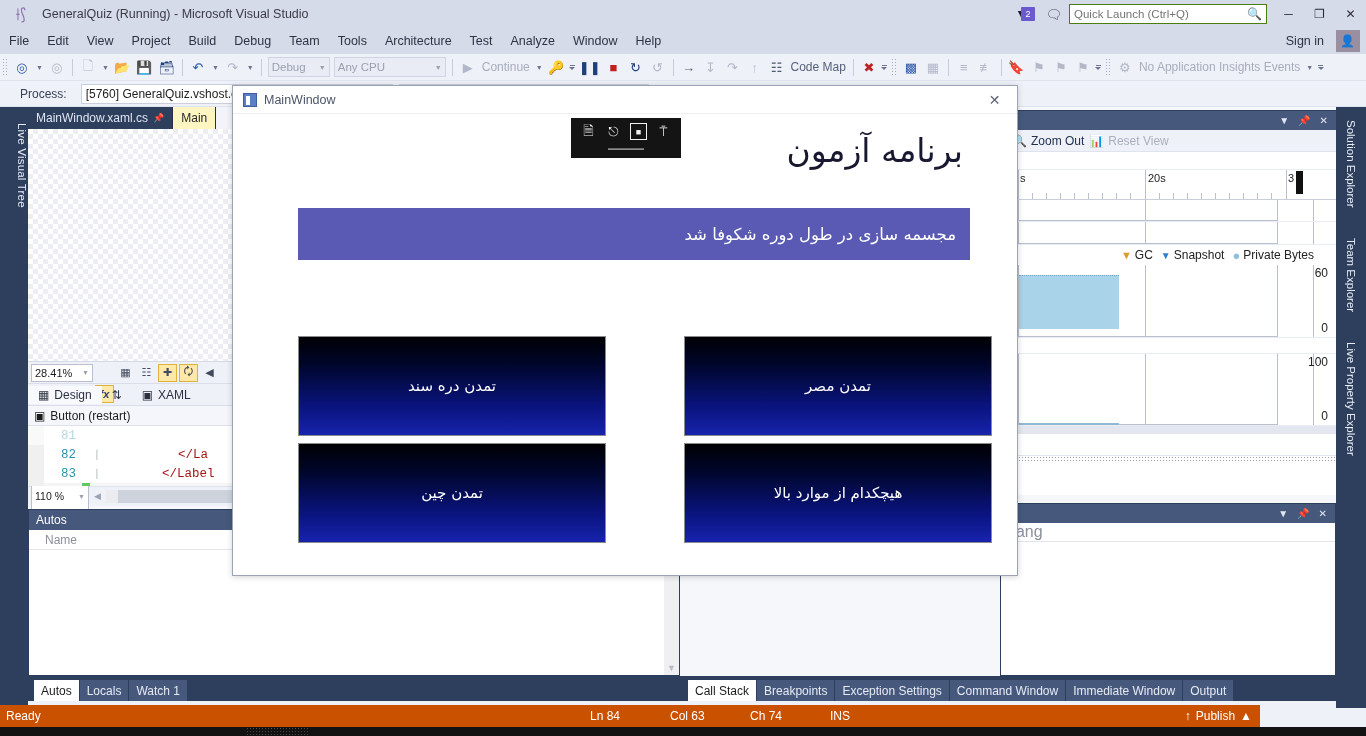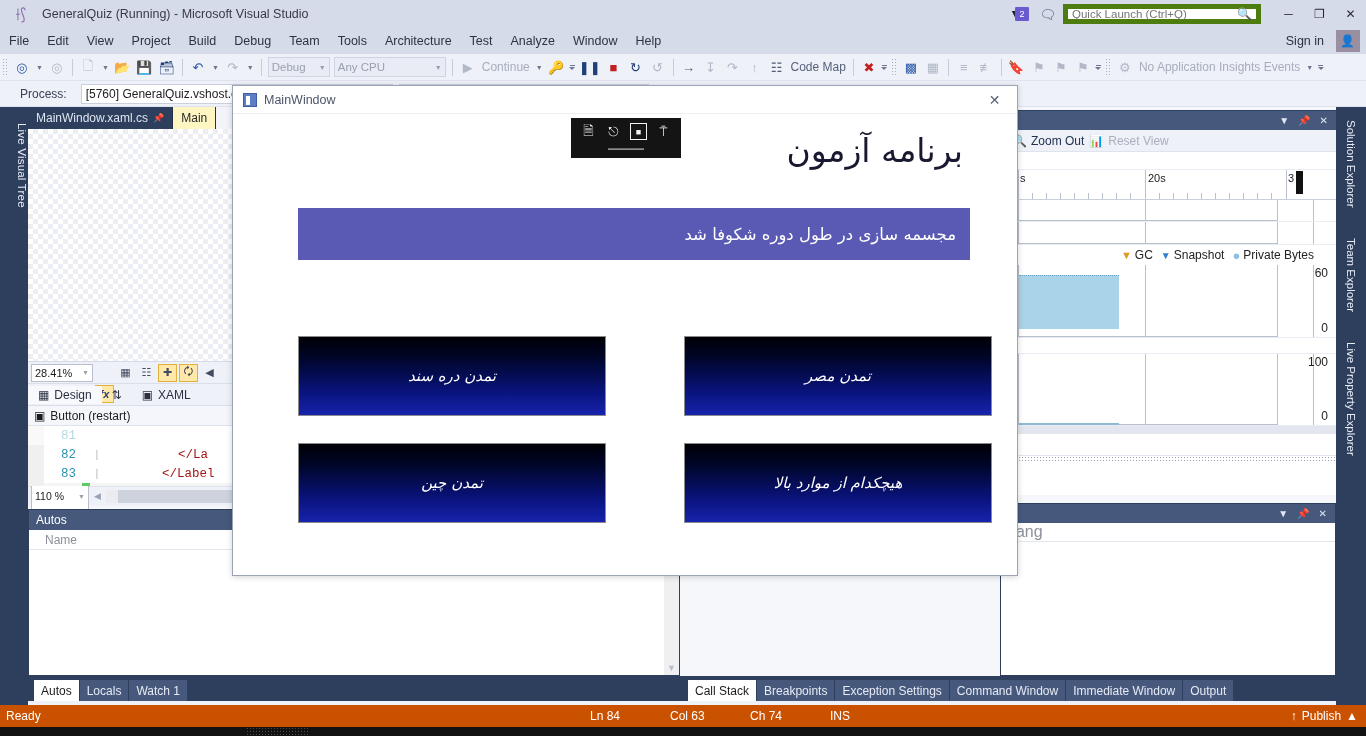--- a/index.html
+++ b/index.html
@@ -40,22 +40,22 @@
     position:absolute; right:4px; top:4px;
     background:#6a5acd; color:#fff; font-size:9px;
     width:14px; height:14px; line-height:14px; text-align:center;
     border-radius:1px;
   }
   .feedback-icon {
     width:30px; height:22px; display:flex; align-items:center; justify-content:center;
     color:#44506b; font-size:13px;
   }
   .quicklaunch {
-    width:198px; height:20px; background:#fff; border:5px solid #4d7c0f;
-    display:flex; align-items:center; padding:0 4px; margin-right:12px;
+    width:198px; height:20px; background:#fff; border:1px solid #4d7c0f;
+    display:flex; align-items:center; padding:0 4px; margin-right:6px;
   }
   .quicklaunch input {
     border:0; outline:0; flex:1; font-size:11.5px; color:#6c7280;
     font-family:"Liberation Sans", sans-serif; background:transparent;
   }
   .ql-search { color:#6a7388; font-size:12px; }
   .wbtn {
     width:31px; height:28px; display:flex; align-items:center; justify-content:center;
     color:#2a2a35; font-size:12px;
   }
@@ -242,21 +242,21 @@
   .btab {
     font-size:12px; padding:3px 7px; height:21px; color:#e6eaf4;
     display:flex; align-items:center; background:#46597c; margin-right:1px;
   }
   .btab.sel { background:#ffffff; color:#1b1b1b; }
   .btab-grp { display:flex; }
   .btab-grp.right { position:absolute; left:688px; bottom:0; }
 
   
   .statusbar {
-    position:absolute; left:0; top:705px; width:1366px; height:22px;
+    position:absolute; left:0; top:705px; width:1260px; height:22px;
     background:#ca5100; color:#fff; font-size:12px; display:flex; align-items:center;
   }
   .st-ready { padding-left:6px; width:590px; }
   .st-cell { width:80px; }
   .st-pub { margin-left:auto; display:flex; align-items:center; gap:5px; padding-right:8px; }
 
   
   .taskbar {
     position:absolute; left:0; top:727px; width:1366px; height:9px;
     background:#121212;
@@ -382,27 +382,26 @@
     position:absolute; left:65px; top:122px; width:672px; height:52px;
     background:#5a5ab4; color:#fff; direction:rtl; text-align:right;
     display:flex; align-items:center; justify-content:flex-start;
     padding-right:14px; font-size:16.5px;
     font-family:"DejaVu Sans", sans-serif;
   }
   .answers {
     position:absolute; left:65px; top:250px; width:672px; height:207px;
   }
   .ans-btn {
-    position:absolute; width:308px; height:80px;
+    position:absolute; width:308px; height:100px;
     background:linear-gradient(to bottom,#000004 0%,#00062b 28%,#0a1480 72%,#1723ad 100%);
     border:1px solid #8b8b8b;
     color:#fff; direction:rtl; font-size:15px;
     display:flex; align-items:center; justify-content:center;
     font-family:"DejaVu Sans", sans-serif;
-    font-style:italic;
   }
   .ans-a { left:0;   top:0; }
   .ans-b { left:386px; top:0; }
   .ans-c { left:0;   top:107px; }
   .ans-d { left:386px; top:107px; }
   .center-bg-outer {
     position:absolute; left:28px; top:107px; width:1308px; height:569px;
     background:#f6f7fb;
   }
 </style>

